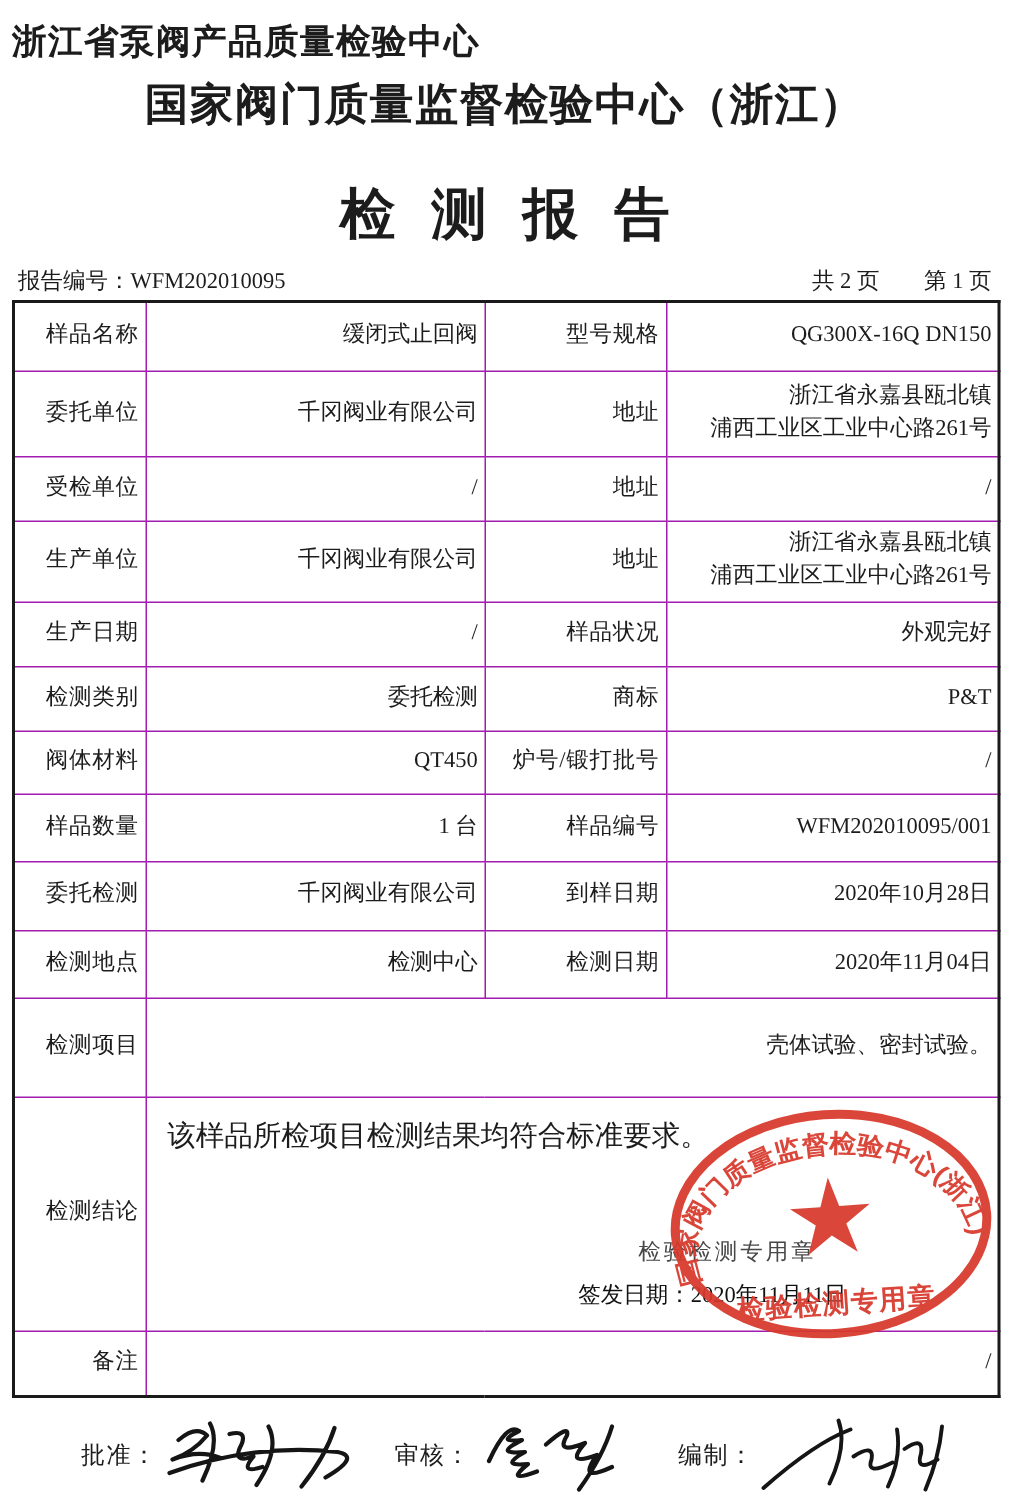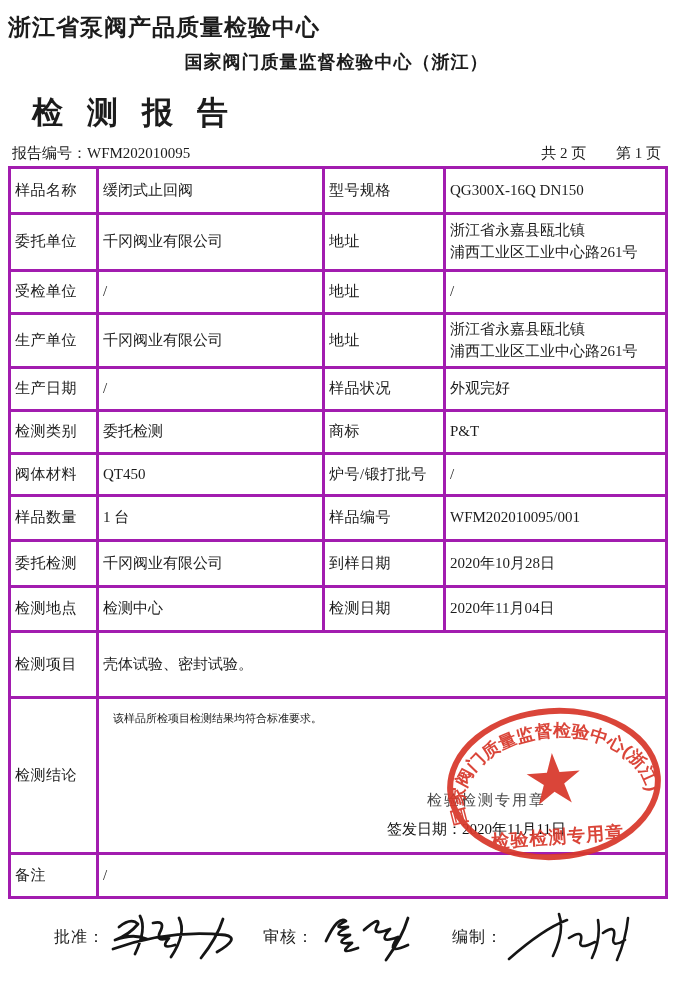--- a/index.html
+++ b/index.html
@@ -13,53 +13,53 @@
   }
   .page { padding: 8px 8px 0 8px; }
 
   
   .org-line1 {
     text-align: left; font-weight: bold; font-size: 23px;
     font-family: "Liberation Sans", "DejaVu Sans", sans-serif;
     margin-top: 4px; letter-spacing: 1px;
   }
   .org-line2 {
-    text-align: center; font-weight: bold; font-size: 18px;
+    text-align: center; font-weight: bold; font-size: 29px;
     font-family: "Liberation Sans", "DejaVu Sans", sans-serif;
     margin-top: 7px; letter-spacing: 1px;
   }
   .report-title {
-    font-weight: bold; font-size: 31px;
+    text-align: center; font-weight: bold; font-size: 37px;
     font-family: "Liberation Sans", "DejaVu Sans", sans-serif;
-    margin-top: 18px; letter-spacing: 24px; text-indent: 24px;
+    margin-top: 28px; letter-spacing: 24px; text-indent: 24px;
   }
   .meta-row {
     display: flex; justify-content: space-between; align-items: center;
     font-size: 15px; margin: 10px 4px 3px 4px;
   }
   .meta-right span { margin-left: 26px; }
 
   
   table.report {
     width: 657px; border-collapse: collapse; table-layout: fixed;
     border: 2px solid #1a1a1a;
   }
   table.report td {
-    border: 3px solid #a21caf;
-    text-align: left; vertical-align: middle;
+    border: 1px solid #a21caf;
+    text-align: right; vertical-align: middle;
     font-size: 15px; line-height: 1.45;
     white-space: pre-line;
     padding: 2px 4px;
   }
   td.lbl { letter-spacing: 0.5px; }
   td.span-left { text-align: left; vertical-align: top; padding: 10px 12px; }
   td.span-center { text-align: center; }
   td.conclusion-cell { position: relative; text-align: left; vertical-align: top; padding: 0; }
 
-  .conclusion-text { position: absolute; top: 12px; left: 14px; font-size: 11px; }
+  .conclusion-text { position: absolute; top: 12px; left: 14px; font-size: 19px; }
   .overlap-seal-text {
     position: absolute; bottom: 40px; left: 328px;
     font-size: 15px; color: #474747; letter-spacing: 2px;
   }
   .issue-date {
     position: absolute; bottom: 11px; left: 288px;
     font-size: 15px; color: #111;
   }
   .stamp-wrap {
     position: absolute; top: -18px; right: -1px;

